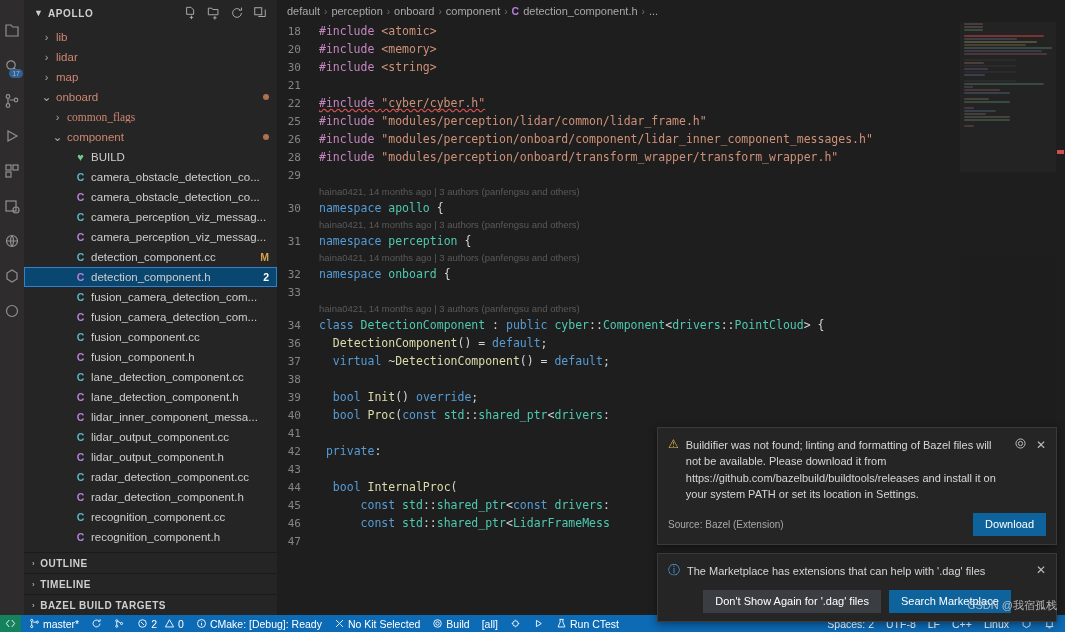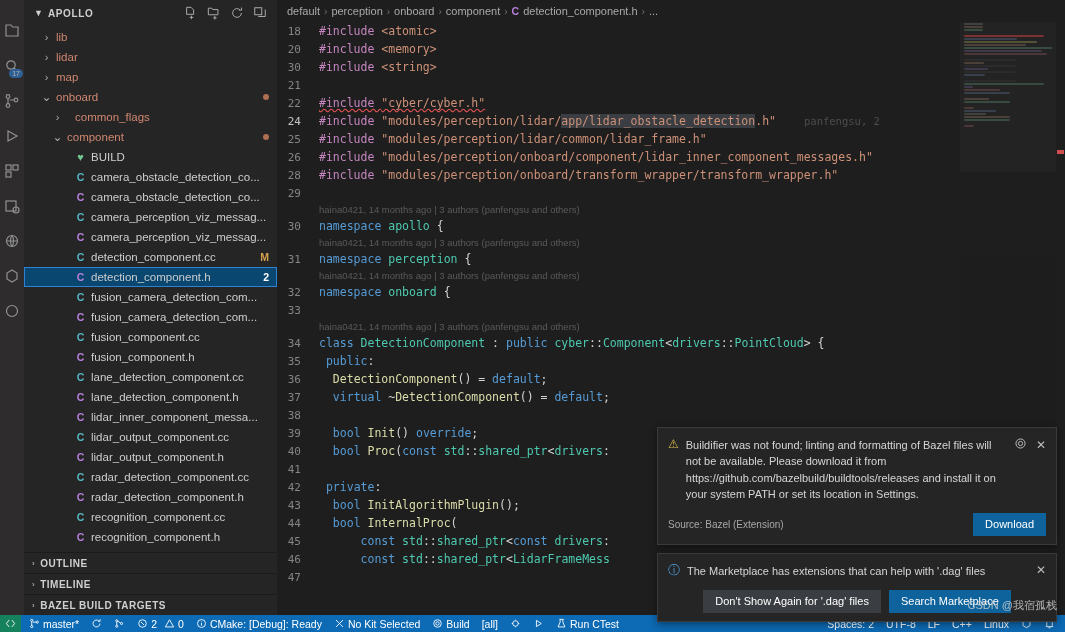--- a/index.html
+++ b/index.html
@@ -293,21 +293,21 @@
             <span class="twist" style="font-size: 11px;">›</span>
             <span class="fname folder" style="margin-left: 4px;">map</span>
           </div>
           <div class="row" style="padding-left: 17px;">
             <span class="twist" style="font-size: 12px; line-height: 6px;">⌄</span>
             <span class="fname folder" style="margin-left: 4px;">onboard</span>
             <span class="dot-mod"></span>
           </div>
           <div class="row" style="padding-left: 28px;">
             <span class="twist" style="font-size: 11px;">›</span>
-            <span class="fname folder" style="margin-left: 12px;">common_flags</span>
+            <span class="fname folder" style="margin-left: 4px; font-family: Liberation Serif, serif;">common_flags</span>
           </div>
           <div class="row" style="padding-left: 28px;">
             <span class="twist" style="font-size: 12px; line-height: 6px;">⌄</span>
             <span class="fname folder" style="margin-left: 4px;">component</span>
             <span class="dot-mod"></span>
           </div>
           <div class="row" style="padding-left: 39px;">
             <span class="ficon bz" style="margin-left: 11px;">♥</span>
             <span class="fname">BUILD</span>
           </div>
@@ -426,43 +426,41 @@
           <span class="sep">›</span>
           <span>...</span>
         </div>
       <div class="code-area">
         <div class="code-scroll" id="code-lines">
             <div class="cl"><span class="ln">18</span><span class="ctext"><span class="kw">#include </span><span class="str">&lt;atomic&gt;</span></span></div>
             <div class="cl"><span class="ln">20</span><span class="ctext"><span class="kw">#include </span><span class="str">&lt;memory&gt;</span></span></div>
             <div class="cl"><span class="ln">30</span><span class="ctext"><span class="kw">#include </span><span class="str">&lt;string&gt;</span></span></div>
             <div class="cl"><span class="ln">21</span><span class="ctext"></span></div>
             <div class="cl"><span class="ln">22</span><span class="ctext"><span class="kw squiggle">#include </span><span class="str squiggle">"cyber/cyber.h"</span></span></div>
-            <div class="cl"><span class="ln cur">24</span><span class="ctext"><span class="kw">#include </span><span class="str">"modules/perception/lidar/</span><span class="str hl-sel">app/lidar_obstacle_detection</span><span class="str">.h"</span></span><span class="inline-blame">panfengsu, 2</span></div>
             <div class="cl"><span class="ln">25</span><span class="ctext"><span class="kw">#include </span><span class="str">"modules/perception/lidar/common/lidar_frame.h"</span></span></div>
             <div class="cl"><span class="ln">26</span><span class="ctext"><span class="kw">#include </span><span class="str">"modules/perception/onboard/component/lidar_inner_component_messages.h"</span></span></div>
             <div class="cl"><span class="ln">28</span><span class="ctext"><span class="kw">#include </span><span class="str">"modules/perception/onboard/transform_wrapper/transform_wrapper.h"</span></span></div>
             <div class="cl"><span class="ln">29</span><span class="ctext"></span></div>
             <div class="cl blame-line"><span class="ln"></span><span class="blame">haina0421, 14 months ago | 3 authors (panfengsu and others)</span></div>
             <div class="cl"><span class="ln">30</span><span class="ctext"><span class="ns">namespace </span><span class="typ">apollo</span><span class="pun"> {</span></span></div>
             <div class="cl blame-line"><span class="ln"></span><span class="blame">haina0421, 14 months ago | 3 authors (panfengsu and others)</span></div>
             <div class="cl"><span class="ln">31</span><span class="ctext"><span class="ns">namespace </span><span class="typ">perception</span><span class="pun"> {</span></span></div>
             <div class="cl blame-line"><span class="ln"></span><span class="blame">haina0421, 14 months ago | 3 authors (panfengsu and others)</span></div>
             <div class="cl"><span class="ln">32</span><span class="ctext"><span class="ns">namespace </span><span class="typ">onboard</span><span class="pun"> {</span></span></div>
             <div class="cl"><span class="ln">33</span><span class="ctext"></span></div>
             <div class="cl blame-line"><span class="ln"></span><span class="blame">haina0421, 14 months ago | 3 authors (panfengsu and others)</span></div>
             <div class="cl"><span class="ln">34</span><span class="ctext"><span class="ns">class </span><span class="cls">DetectionComponent</span><span class="pun"> : </span><span class="ns">public </span><span class="typ">cyber</span><span class="pun">::</span><span class="cls">Component</span><span class="pun">&lt;</span><span class="typ">drivers</span><span class="pun">::</span><span class="cls">PointCloud</span><span class="pun">&gt; {</span></span></div>
-            <div class="cl"><span class="ln">35</span><span class="ctext"><span class="pun"> </span><span class="ns">public</span><span class="pun">:</span></span></div>
             <div class="cl"><span class="ln">36</span><span class="ctext"><span class="pun">  </span><span class="fn">DetectionComponent</span><span class="pun">() = </span><span class="ns">default</span><span class="pun">;</span></span></div>
             <div class="cl"><span class="ln">37</span><span class="ctext"><span class="pun">  </span><span class="ns">virtual </span><span class="pun">~</span><span class="fn">DetectionComponent</span><span class="pun">() = </span><span class="ns">default</span><span class="pun">;</span></span></div>
             <div class="cl"><span class="ln">38</span><span class="ctext"></span></div>
             <div class="cl"><span class="ln">39</span><span class="ctext"><span class="pun">  </span><span class="ns">bool </span><span class="fn">Init</span><span class="pun">() </span><span class="ns">override</span><span class="pun">;</span></span></div>
             <div class="cl"><span class="ln">40</span><span class="ctext"><span class="pun">  </span><span class="ns">bool </span><span class="fn">Proc</span><span class="pun">(</span><span class="ns">const </span><span class="typ">std</span><span class="pun">::</span><span class="typ">shared_ptr</span><span class="pun">&lt;</span><span class="typ">drivers</span><span class="pun">:</span></span></div>
             <div class="cl"><span class="ln">41</span><span class="ctext"></span></div>
             <div class="cl"><span class="ln">42</span><span class="ctext"><span class="pun"> </span><span class="ns">private</span><span class="pun">:</span></span></div>
-            <div class="cl"><span class="ln">43</span><span class="ctext"><span class="pun">  </span><span class="ns">bool </span><span class="fn">InitAlgorithmPlugin</span><span class="pun">();</span></span></div>
+            <div class="cl"><span class="ln">43</span></div>
             <div class="cl"><span class="ln">44</span><span class="ctext"><span class="pun">  </span><span class="ns">bool </span><span class="fn">InternalProc</span><span class="pun">(</span></span></div>
             <div class="cl"><span class="ln">45</span><span class="ctext"><span class="pun">      </span><span class="ns">const </span><span class="typ">std</span><span class="pun">::</span><span class="typ">shared_ptr</span><span class="pun">&lt;</span><span class="ns">const </span><span class="typ">drivers</span><span class="pun">:</span></span></div>
             <div class="cl"><span class="ln">46</span><span class="ctext"><span class="pun">      </span><span class="ns">const </span><span class="typ">std</span><span class="pun">::</span><span class="typ">shared_ptr</span><span class="pun">&lt;</span><span class="cls">LidarFrameMess</span></span></div>
             <div class="cl"><span class="ln">47</span><span class="ctext"></span></div>
           </div>
       </div>
       <div class="minimap" id="minimap">
         <div class="mm-slider"></div>
       <div class="mm-line" style="width: 18.7px; background: rgb(90, 90, 90); opacity: 0.75;"></div>
           <div class="mm-line" style="width: 18.7px; background: rgb(110, 90, 74); opacity: 0.75;"></div>

